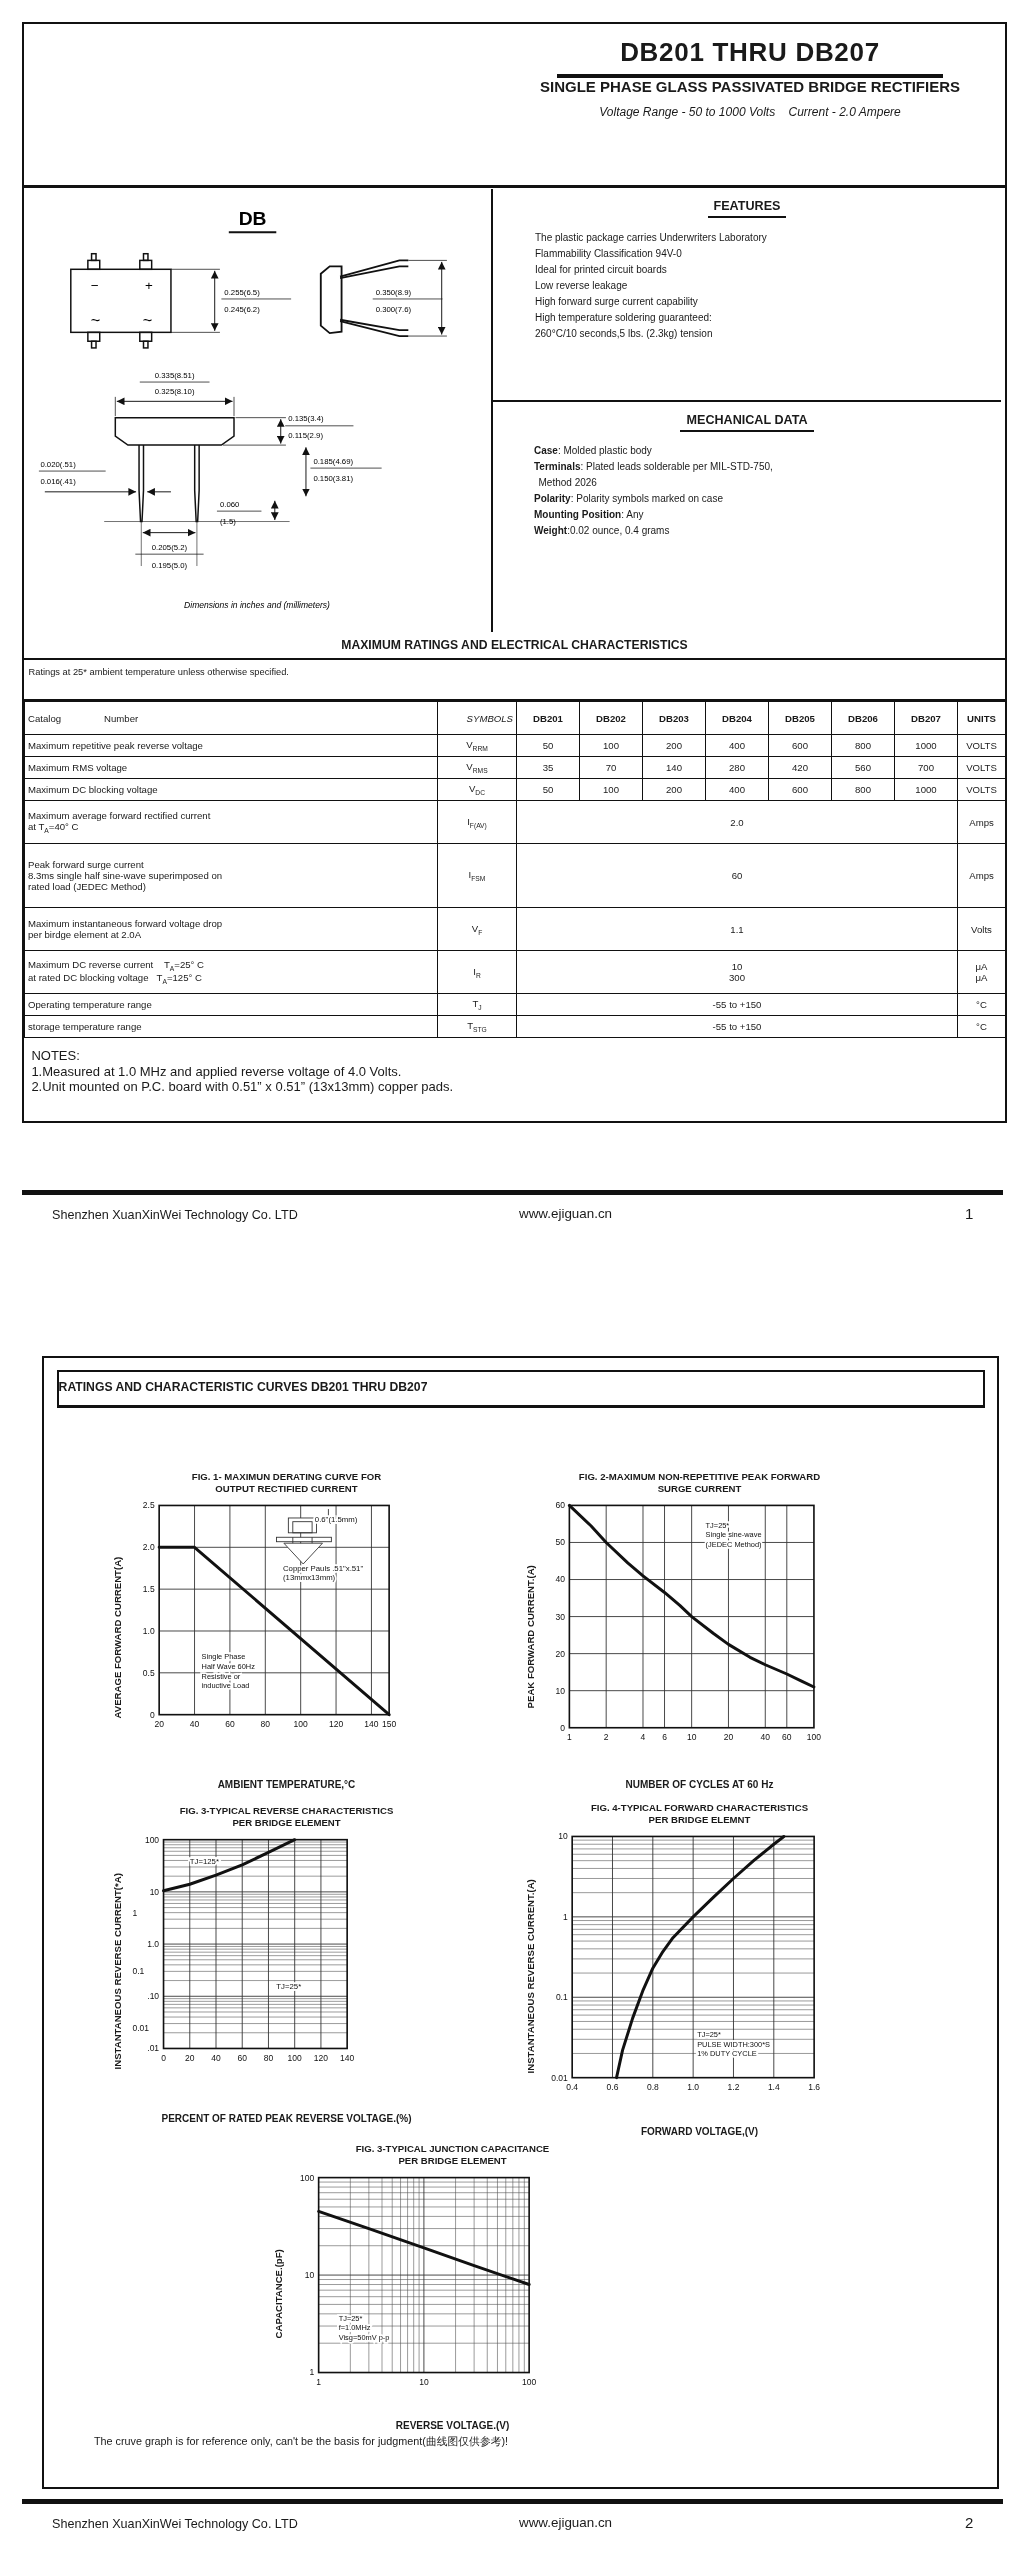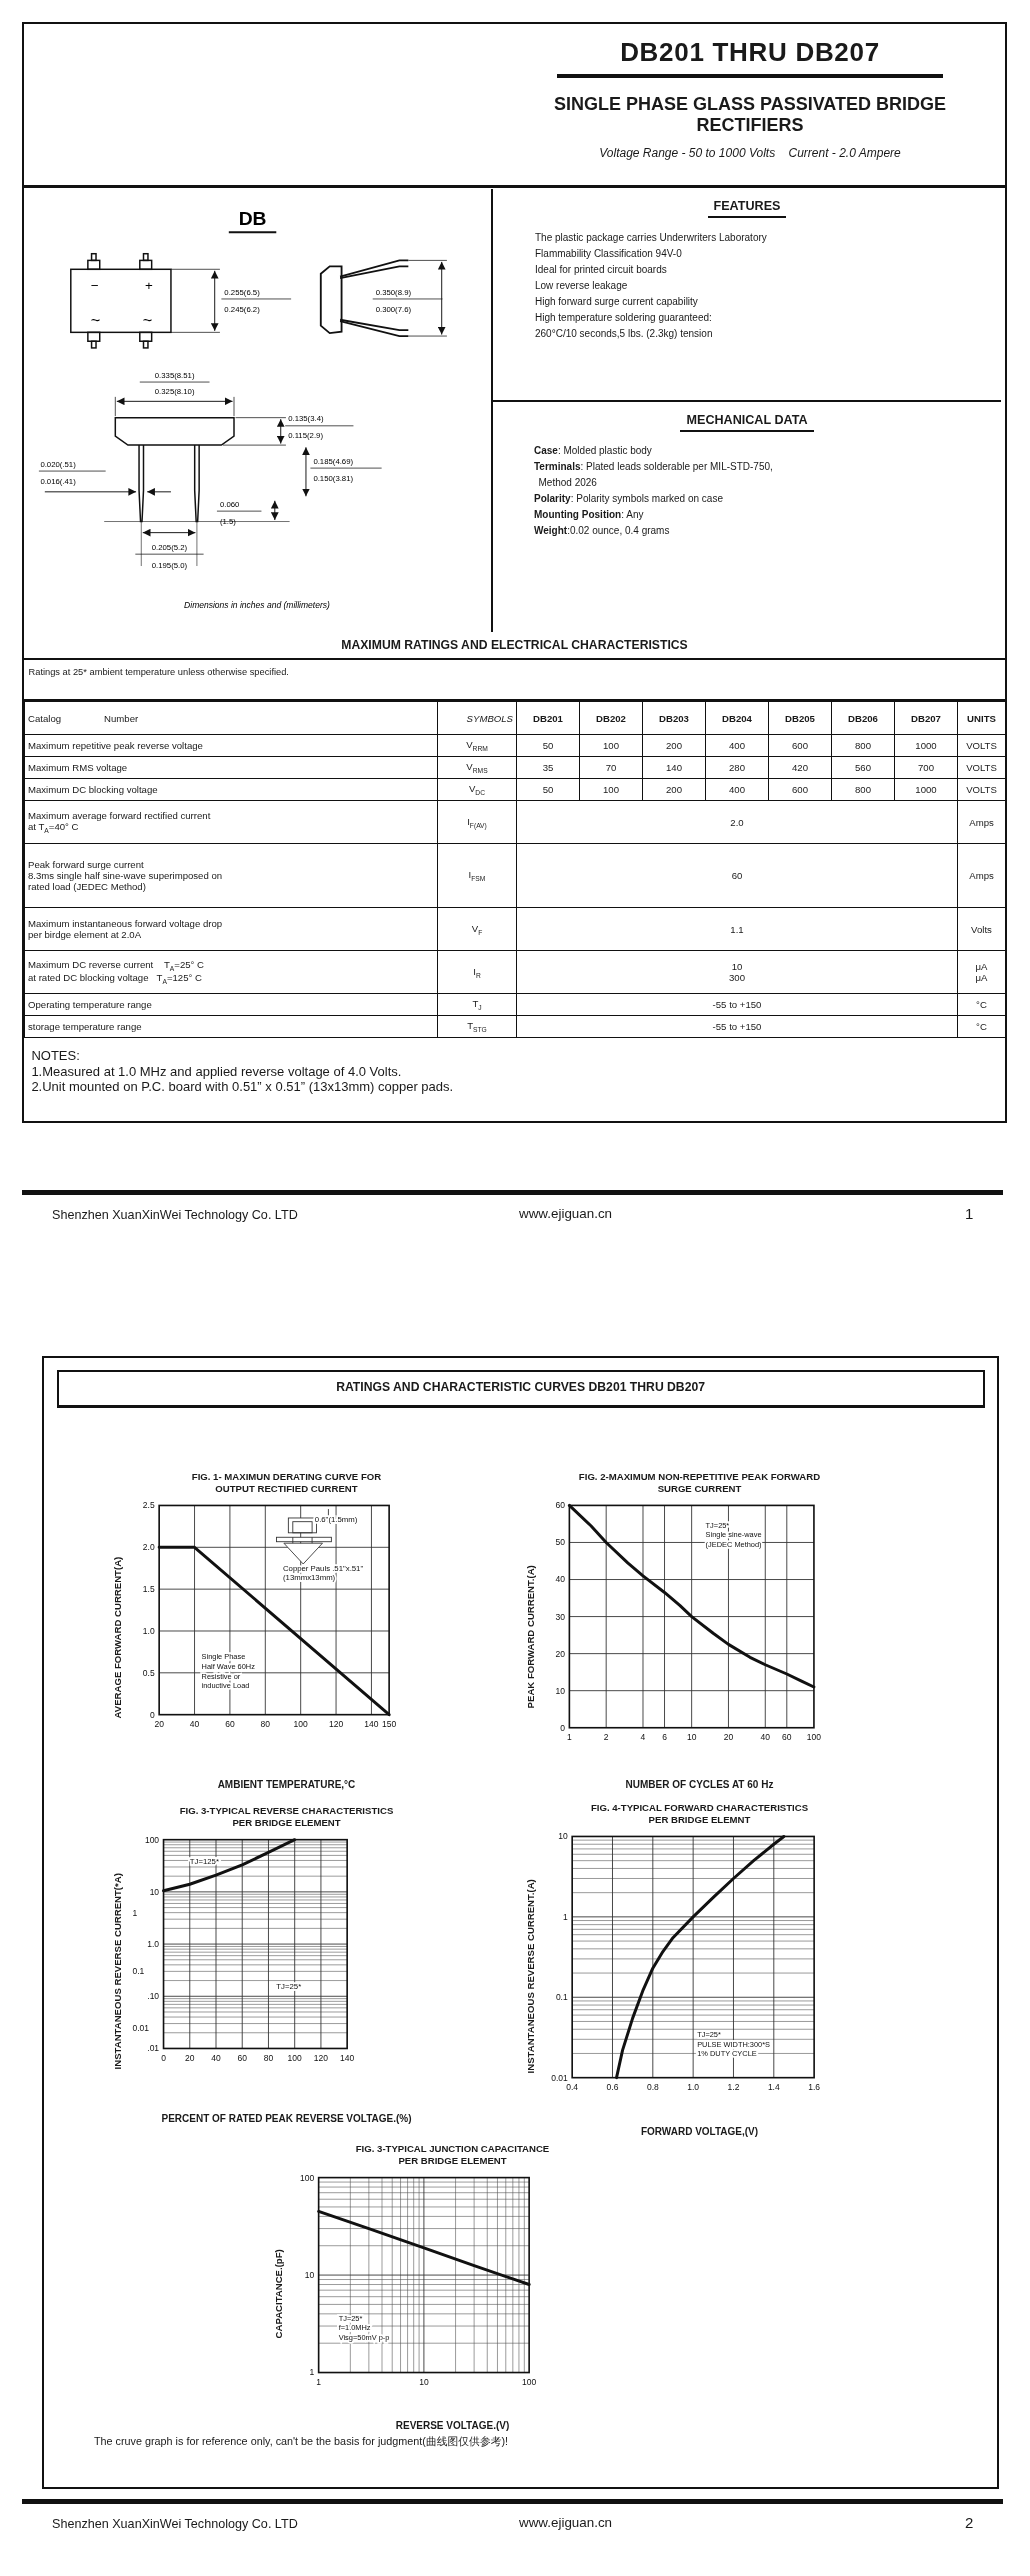--- a/index.html
+++ b/index.html
@@ -9,21 +9,21 @@
   #page1{left:22px;top:22px;width:981px;height:1097px;}
   #page2{left:42px;top:1356px;width:953px;height:1129px;}
   
   .hdr{position:absolute;left:0;top:0;right:0;height:161px;border-bottom:3.7px solid #111;}
   .logo{position:absolute;left:85px;top:28px;width:356px;height:111px;}
   .logo-cn{position:absolute;left:139px;top:13.4px;font-size:46px;font-weight:700;letter-spacing:3px;color:#111;}
   .logo-en{position:absolute;left:141px;top:71px;font-size:15.6px;font-weight:500;letter-spacing:5.2px;color:#222;}
   .titleblk{position:absolute;left:481px;top:13.4px;width:490px;text-align:center;}
   .main-title{font-size:26px;font-weight:800;letter-spacing:0.7px;}
   .title-rule{height:3.7px;background:#111;width:386px;margin:6px auto 0 auto;}
-  .subtitle{font-size:18px;font-weight:700;margin-top:16px;}
+  .subtitle{font-size:15px;font-weight:700;margin-top:0;}
   .voltline{font-size:12px;font-style:italic;margin-top:9.6px;}
   
   .leftcol{position:absolute;left:0;top:165px;width:467px;height:443px;border-right:2.2px solid #111;}
   .rightcol{position:absolute;left:469px;top:165px;right:4px;height:443px;}
   .featbox{position:absolute;left:0;top:0;right:0;height:211px;border-bottom:2.2px solid #111;}
   .mechbox{position:absolute;left:0;top:214px;right:0;bottom:0;}
   .secthead{text-align:center;font-size:12.6px;font-weight:700;margin-top:10.4px;}
   .secthead span{display:inline-block;border-bottom:2.2px solid #111;padding:0 6px 2.2px 6px;}
   .featlist{margin:12px 0 0 42px;font-size:10px;line-height:16px;}
   .mechlist{margin:11px 0 0 41px;font-size:10px;line-height:16px;}
@@ -50,21 +50,21 @@
   .cathdr .n2{margin-left:43px;}
   sub{font-size:6.7px;}
   
   .notes{position:absolute;left:7.4px;top:1024px;font-size:13px;line-height:15.6px;}
   
   .footrule{position:absolute;left:22px;width:981px;height:4.5px;background:#111;}
   .foot{position:absolute;font-size:12.6px;}
   .pagenum{position:absolute;font-size:15px;}
   
   .p2titlebox{position:absolute;left:12.6px;top:12px;width:924px;height:33px;border:2.2px solid #111;border-bottom-width:3.7px;
-              text-align:center;font-size:12.2px;font-weight:700;line-height:31px;}
+              text-align:left;font-size:12.2px;font-weight:700;line-height:31px;}
   .fig{position:absolute;display:grid;grid-template-columns:22px 1fr;grid-template-rows:auto 1fr auto;}
   .fig-title{grid-column:1/3;text-align:center;font-weight:700;font-size:9.6px;line-height:12.2px;margin-bottom:3px;}
   .fig-ylab{grid-row:2;grid-column:1;writing-mode:vertical-rl;transform:rotate(180deg);display:flex;align-items:center;justify-content:center;font-weight:700;font-size:9.6px;}
   .fig-svgwrap{grid-row:2;grid-column:2;}
   .fig-xlab{grid-column:1/3;text-align:center;font-weight:700;font-size:10px;margin-top:2.2px;}
   .refnote{position:absolute;left:50px;top:1077px;font-size:10.8px;}
 </style>
 </head>
 <body>
 

